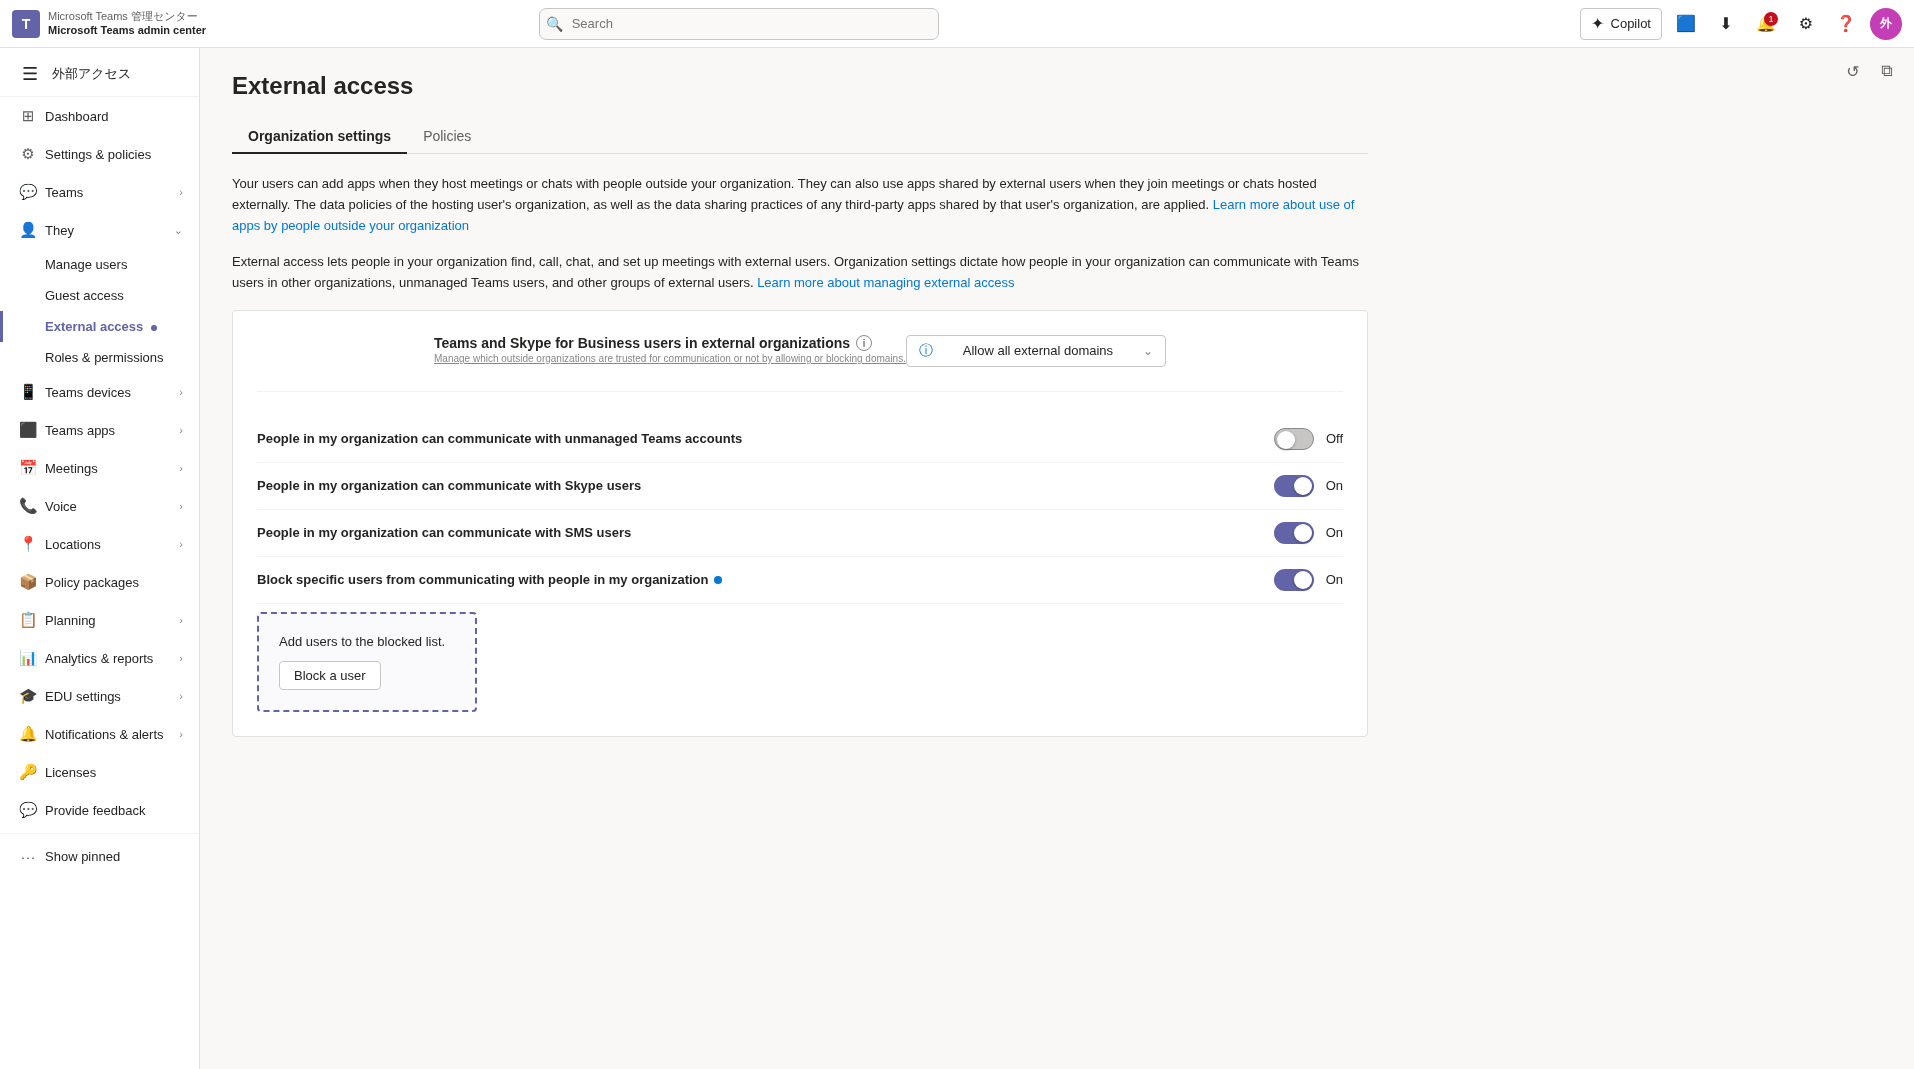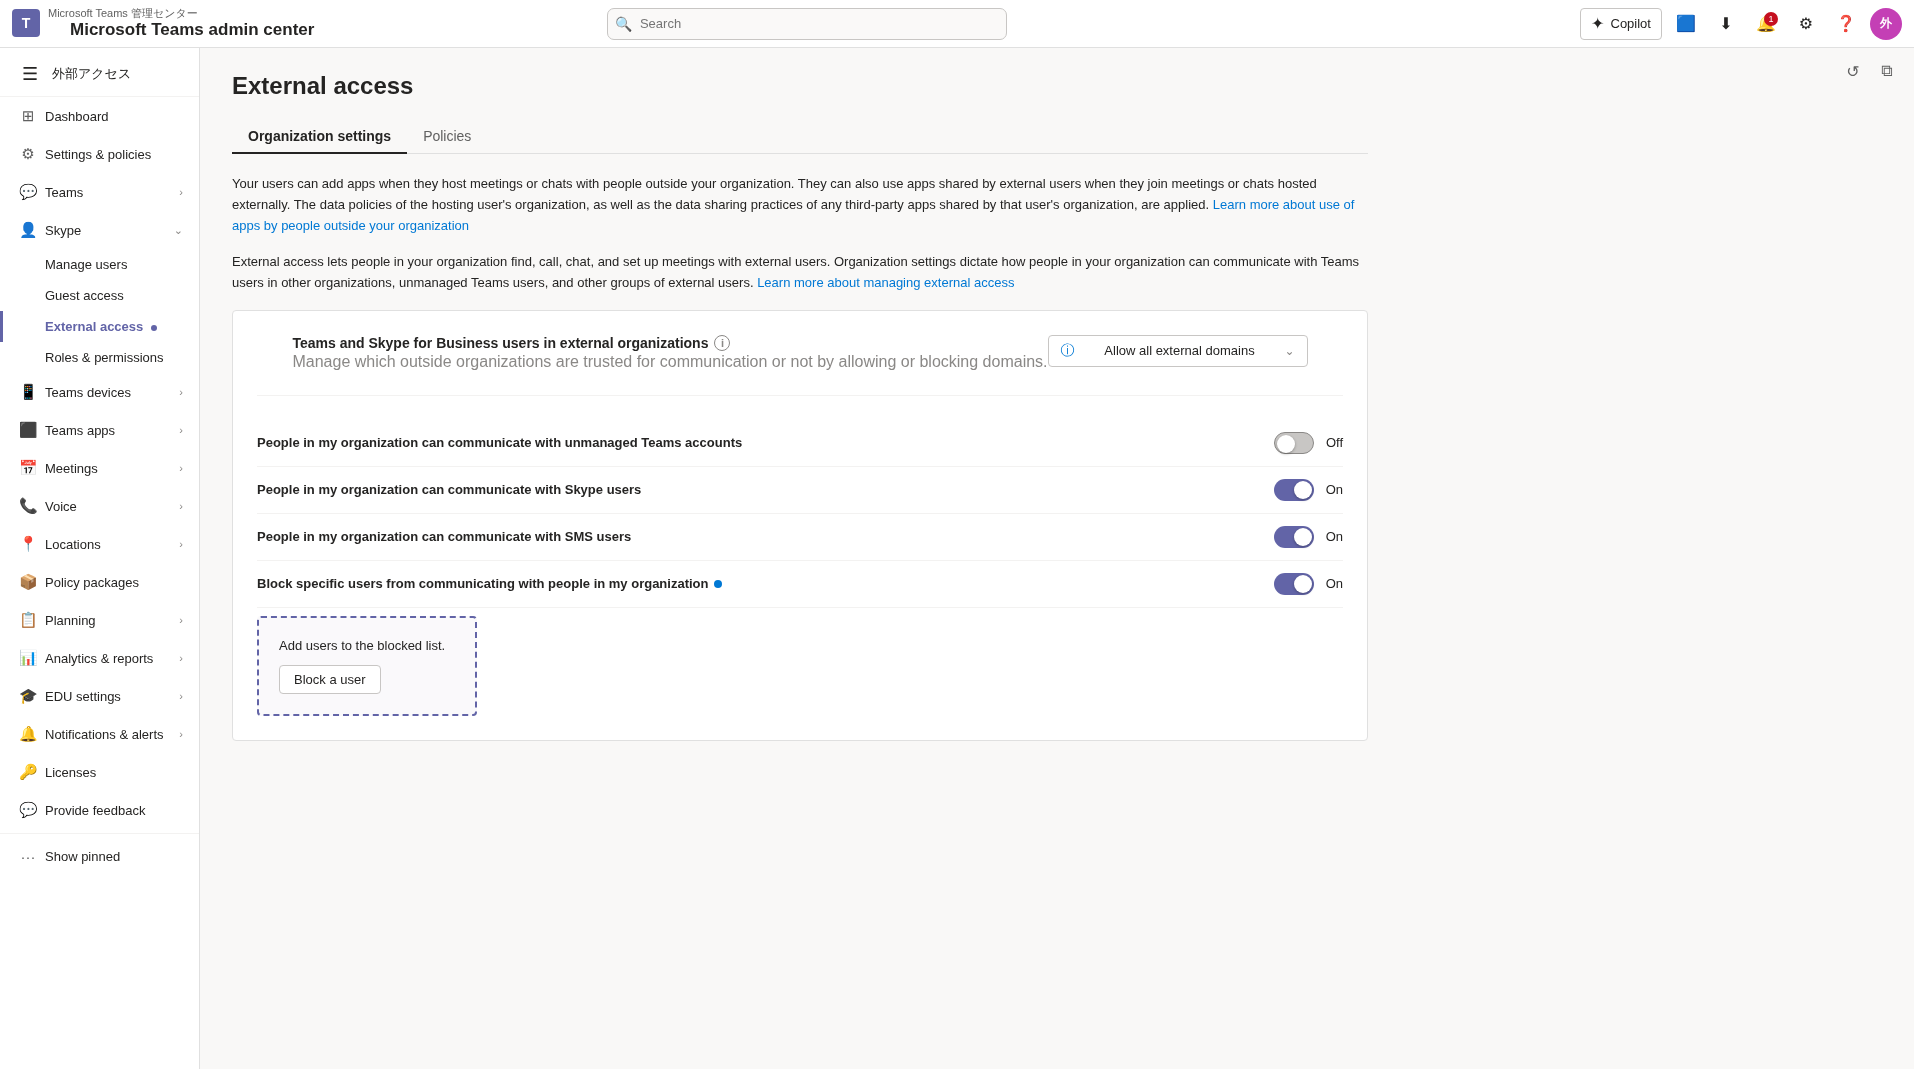--- a/index.html
+++ b/index.html
@@ -199,21 +199,21 @@
     .section-header {
       display: flex; align-items: flex-start;
       justify-content: center;
       gap: 0;
     }
     .section-title {
       font-size: 14px; font-weight: 600; color: #252423;
       display: flex; align-items: center; gap: 6px;
     }
     .section-subtitle {
-      font-size: 16px; color: #8a8886; margin-top: 2px;
+      font-size: 10px; color: #8a8886; margin-top: 2px; text-decoration: underline;
     }
     .info-icon {
       width: 16px; height: 16px;
       border: 1px solid #8a8886; border-radius: 50%;
       display: inline-flex; align-items: center; justify-content: center;
       font-size: 11px; color: #8a8886; cursor: pointer;
     }
 
     
     .dropdown-btn {
@@ -292,21 +292,21 @@
     }
   </style>
 </head>
 <body>
 
 <div class="topbar">
   <div class="topbar-brand">
     <div class="app-icon">T</div>
     <div class="brand-text">
       <div style="font-size:11px;color:#616161;">Microsoft Teams 管理センター</div>
-      <div style="font-size:17px;font-weight:600;margin-left:22px;">Microsoft Teams admin center</div>
+      <div style="font-size:11px;font-weight:600;">Microsoft Teams admin center</div>
     </div>
   </div>
 
   <div class="topbar-search search-wrapper">
     <span class="search-icon">🔍</span>
     <input type="text" placeholder="Search" style="">
   </div>
 
   <div class="topbar-actions">
     <button class="copilot-btn">
@@ -352,21 +352,21 @@
     </div>
 
     <div class="sidebar-item">
       <span class="item-icon">💬</span>
       <span class="item-label">Teams</span>
       <span class="chevron">›</span>
     </div>
 
     <div class="sidebar-item">
       <span class="item-icon">👤</span>
-      <span class="item-label">Skype</span>
+      <span class="item-label">They</span>
       <span class="chevron">⌄</span>
     </div>
 
     <div class="sidebar-sub-item">
       <span>Manage users</span>
     </div>
     <div class="sidebar-sub-item">
       <span>Guest access</span>
     </div>
     <div class="sidebar-sub-item active">

